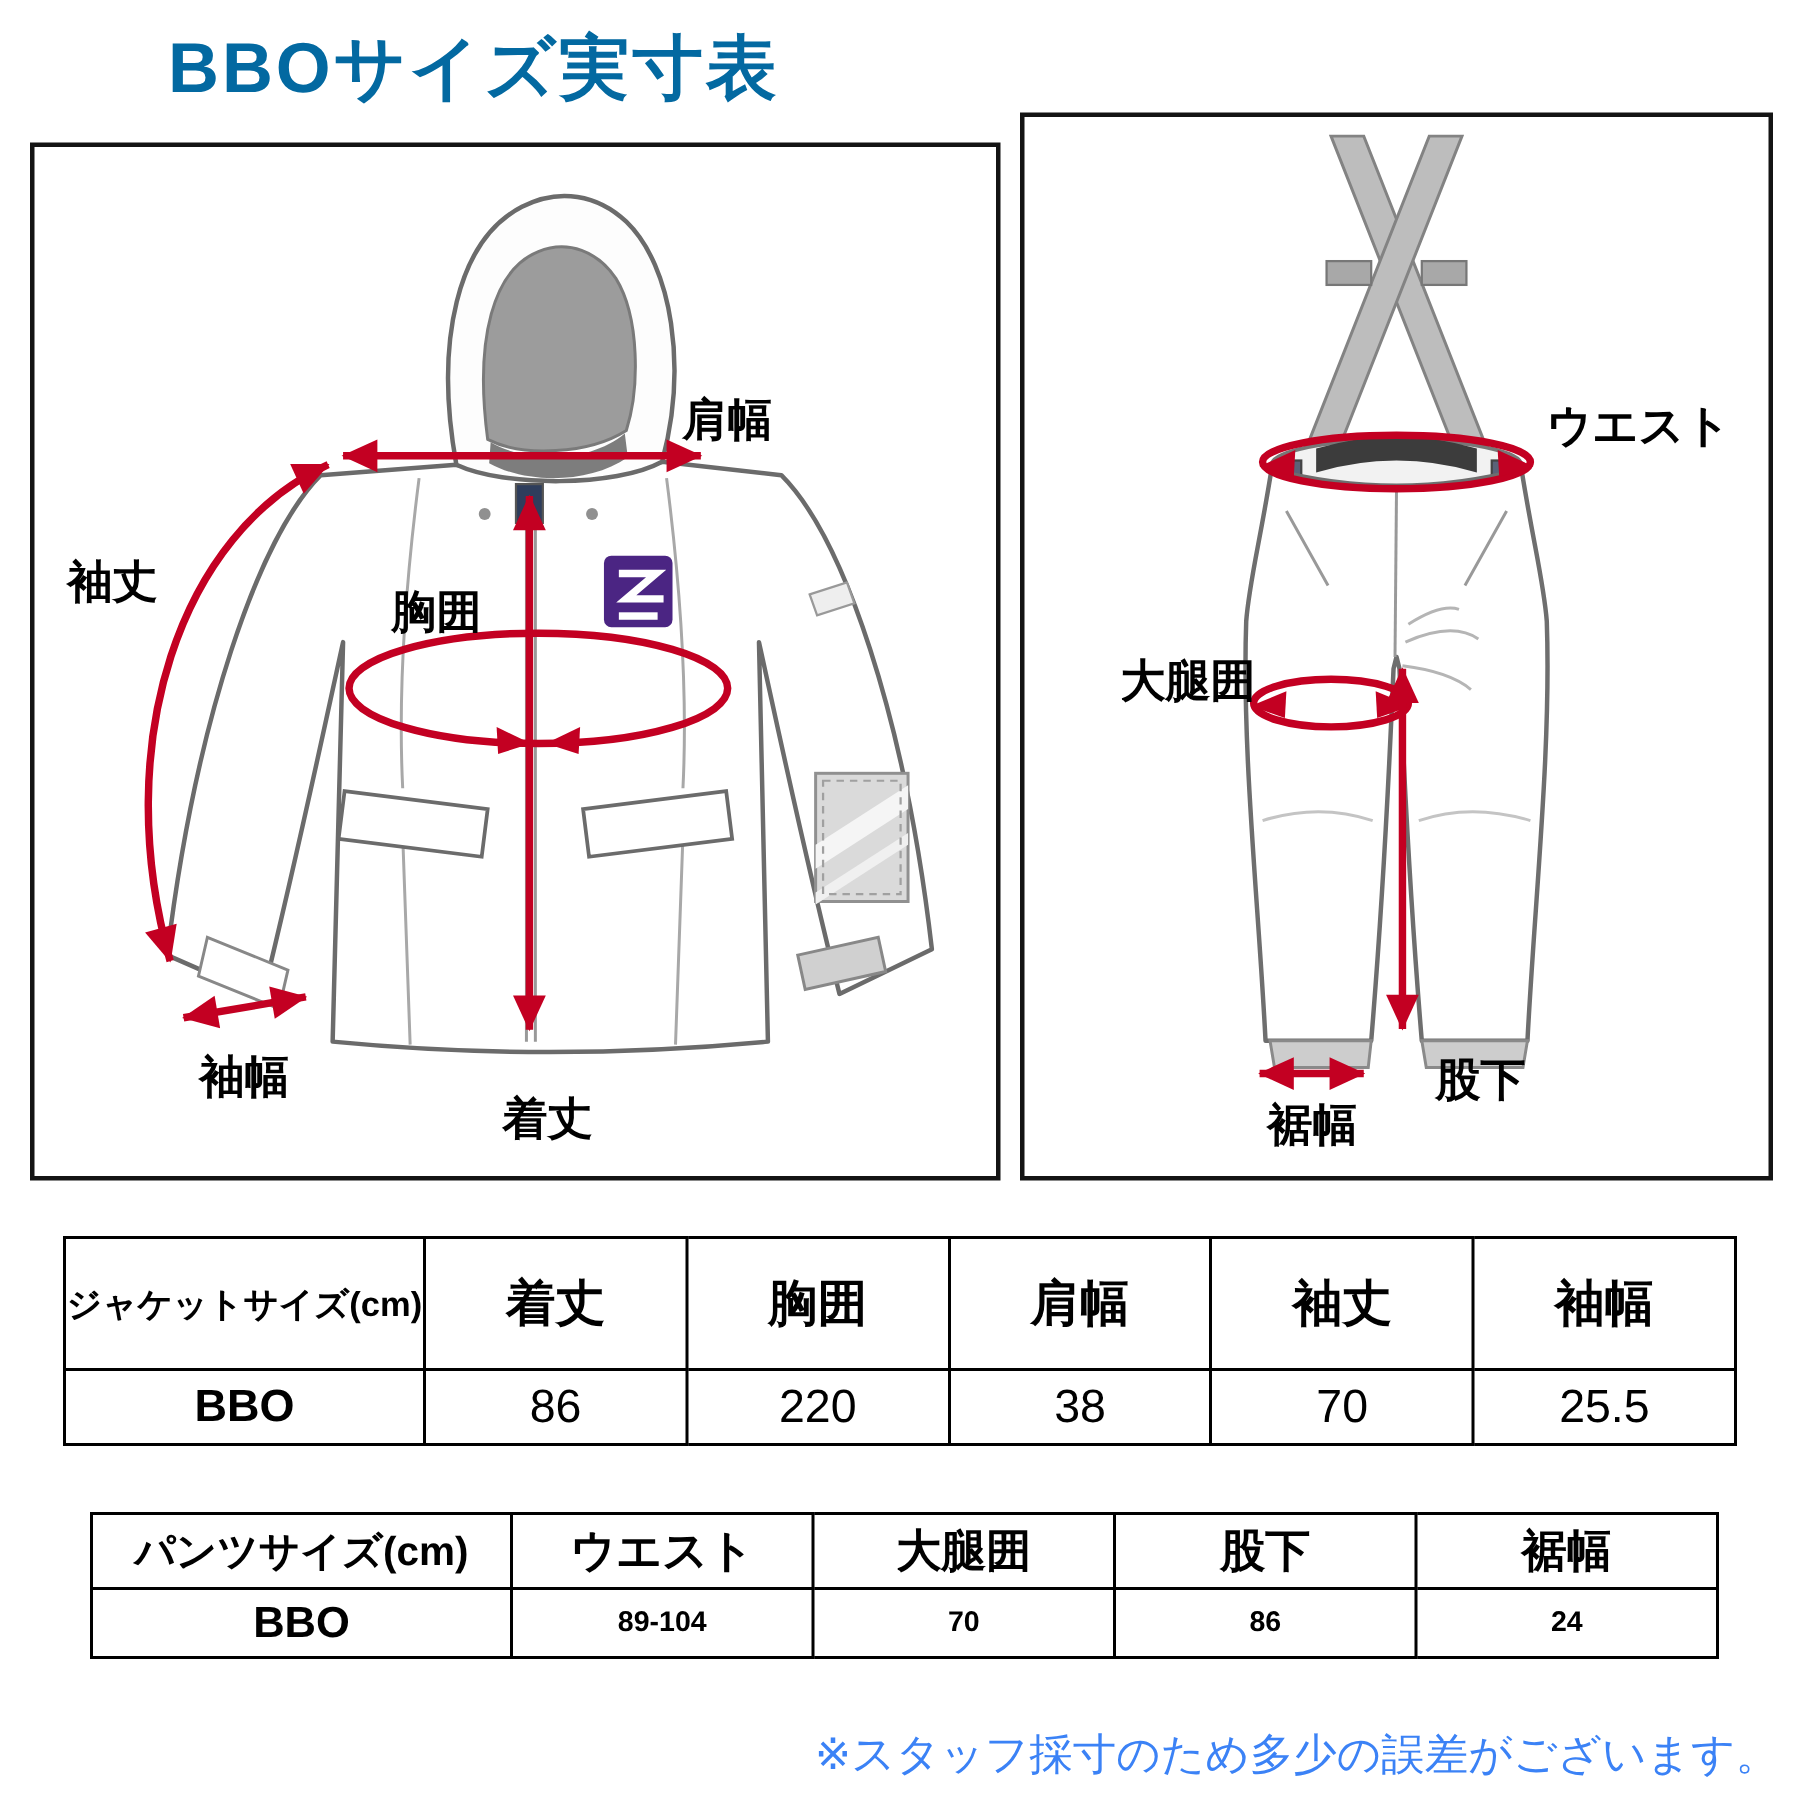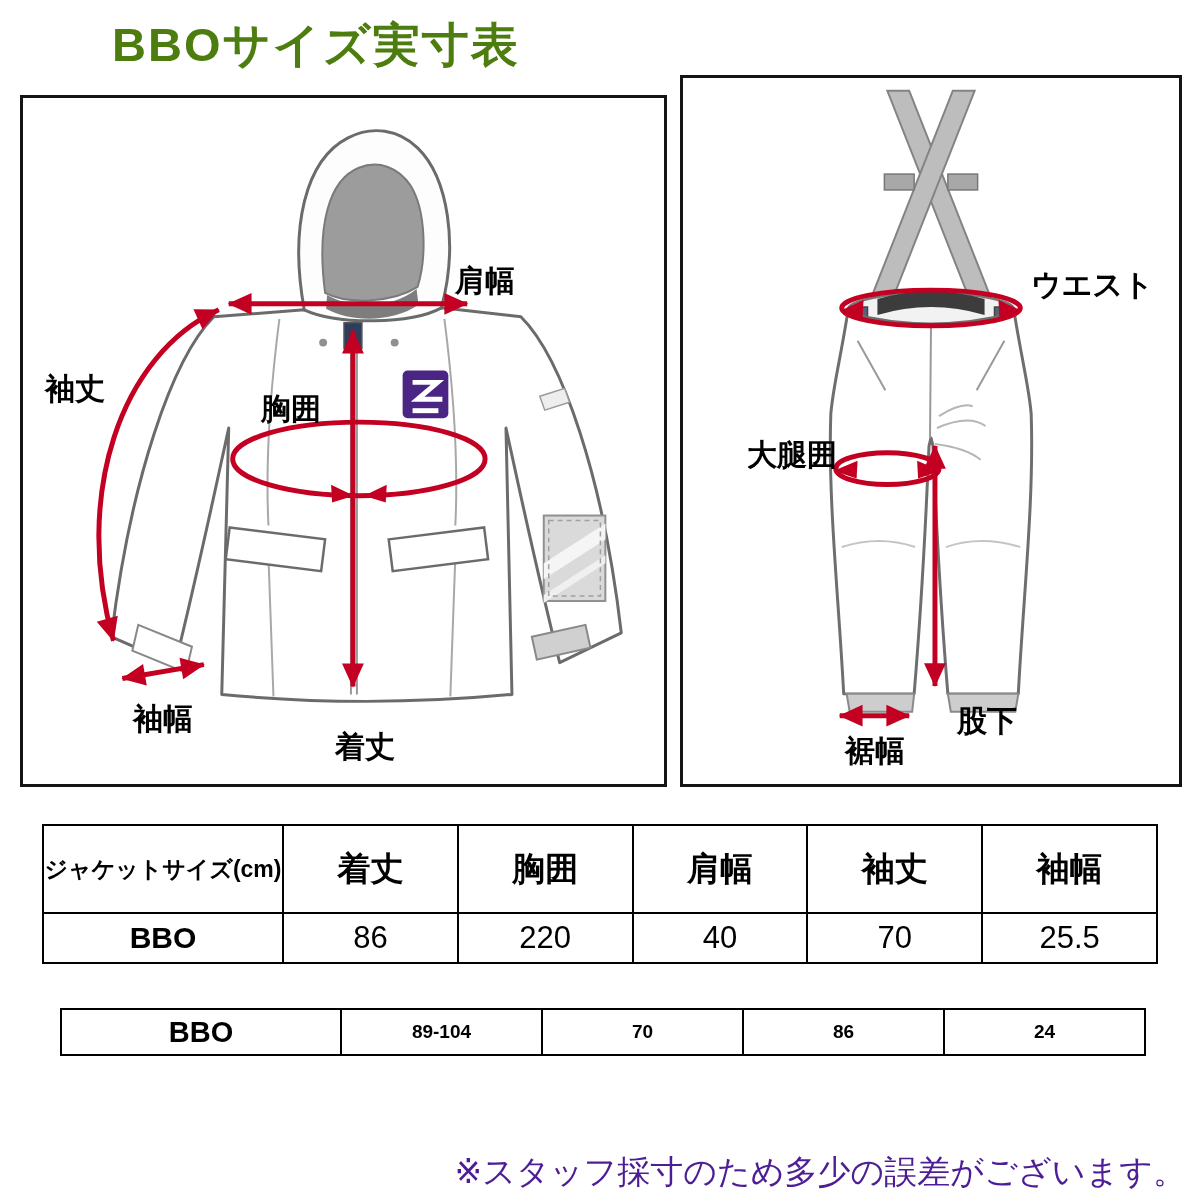--- a/index.html
+++ b/index.html
@@ -4,21 +4,21 @@
 <style>
   * { margin:0; padding:0; box-sizing:border-box; }
   html,body { width:1200px; height:1200px; }
   body {
     position:relative; background:#ffffff; color:#000;
     font-family:"Liberation Sans","DejaVu Sans",sans-serif;
     overflow:hidden;
   }
   .page-title{
     position:absolute; left:112px; top:14px;
-    font-size:47px; font-weight:800; letter-spacing:2px; color:#4d7c0f;
+    font-size:47px; font-weight:800; letter-spacing:2px; color:#0369a1;
   }
   .diagram-box{
     position:absolute; border:3px solid #141414; background:#fff;
   }
   .diagram-box svg{ position:absolute; left:0; top:0; }
   .diagram-label{
     position:absolute; font-size:30px; font-weight:700; color:#000;
     white-space:nowrap; line-height:1;
   }
   .table-wrap{ position:absolute; }
@@ -31,21 +31,21 @@
   .t1 tr.head-row{ height:88px;border-radius:30px; }
   .t1 tr.data-row{ height:50px; }
   .t2 th{ font-size:30px; font-weight:700; }
   .t2 th.small-head{ font-size:27px; }
   .t2 td{ font-size:19px; font-weight:700; }
   .t2 td.row-label{ font-weight:700; font-size:29px; }
   .t2 tr.head-row{ height:50px; }
   .t2 tr.data-row{ height:46px; }
   .note{
     position:absolute; right:14px; top:1150px;
-    font-size:33px; font-weight:500; color:#4c1d95; white-space:nowrap;
+    font-size:29px; font-weight:500; color:#3b82f6; white-space:nowrap;
   }
 </style>
 </head>
 <body>
 
 <div class="page-title">BBOサイズ実寸表</div>
 
 <div class="diagram-box" style="left:20px; top:95px; width:647px; height:692px;">
 
   <svg width="641" height="686" viewBox="0 0 645 690">
@@ -206,38 +206,45 @@
       <th>着丈</th>
       <th>胸囲</th>
       <th>肩幅</th>
       <th>袖丈</th>
       <th>袖幅</th>
     </tr>
     <tr class="data-row">
       <td class="row-label">BBO</td>
       <td>86</td>
       <td>220</td>
-      <td>40</td>
+      <td>38</td>
       <td>70</td>
       <td>25.5</td>
     </tr>
   </tbody>
     </table>
 </div>
 
 <div class="table-wrap" style="left:60px; top:1008px; width:1086px;">
   <table class="t2">
     <colgroup>
         <col style="width:280px">
         <col>
         <col>
         <col>
         <col>
       </colgroup>
     <tbody>
+        <tr class="head-row">
+      <th class="small-head">パンツサイズ(cm)</th>
+      <th>ウエスト</th>
+      <th>大腿囲</th>
+      <th>股下</th>
+      <th>裾幅</th>
+    </tr>
     <tr class="data-row">
       <td class="row-label">BBO</td>
       <td>89-104</td>
       <td>70</td>
       <td>86</td>
       <td>24</td>
     </tr>
   </tbody>
     </table>
 </div>

